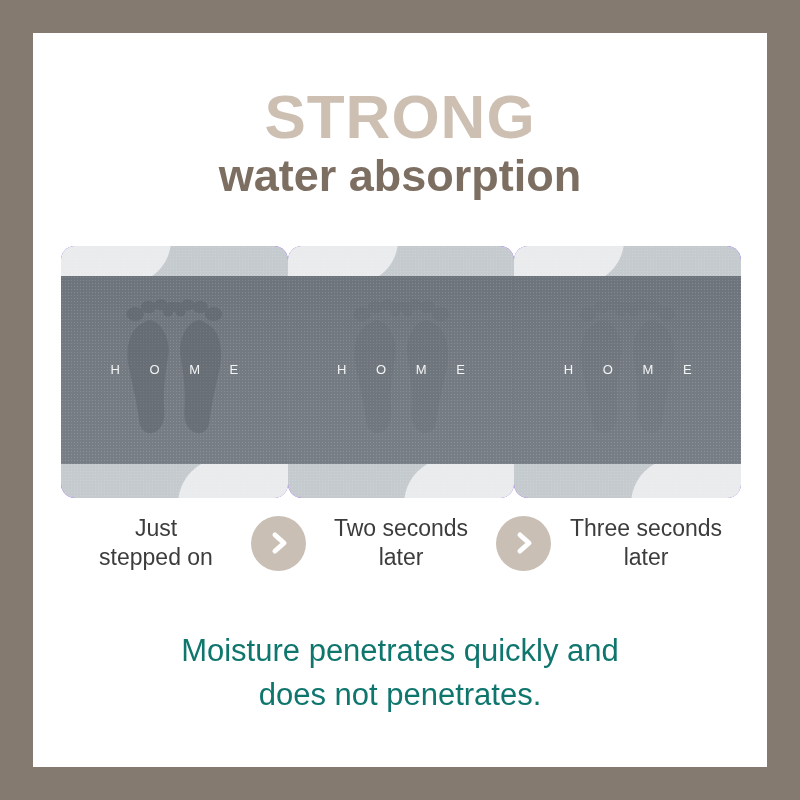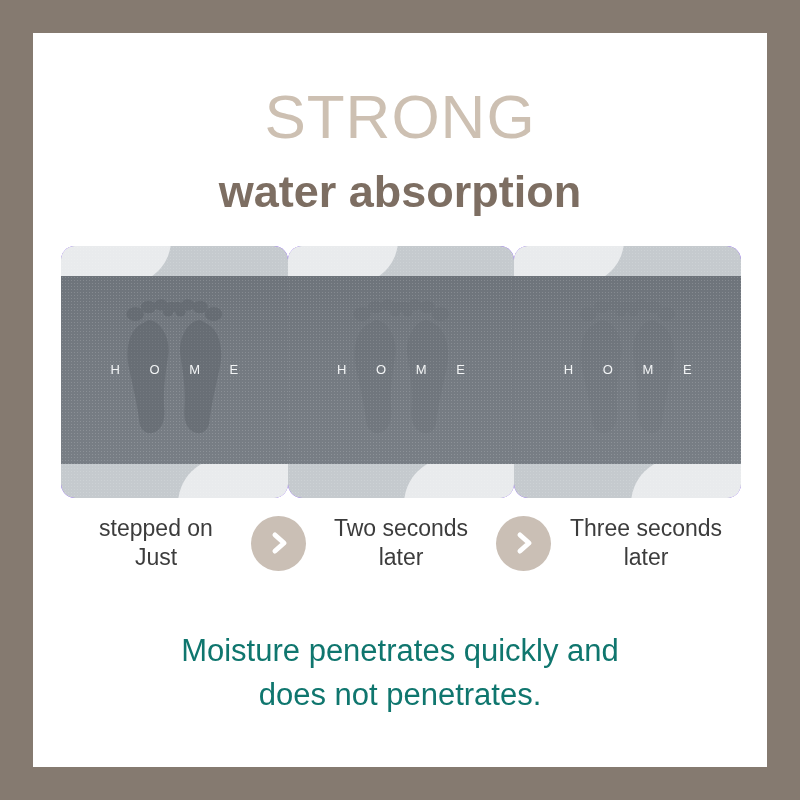--- a/index.html
+++ b/index.html
@@ -35,28 +35,28 @@
   #headline {
     position: absolute;
     left: 0;
     top: 52px;
     width: 734px;
     text-align: center;
   }
   #title-strong {
     display: block;
     font-size: 62px;
-    font-weight: normal;
+    font-weight: bold;
     line-height: 1.02;
     letter-spacing: 1px;
     color: #cdc0b2;
   }
   #title-sub {
     display: block;
-    margin-top: 20px;
+    margin-top: 4px;
     font-size: 45px;
     font-weight: bold;
     line-height: 1.05;
     color: #7d6e62;
   }
 
   
   #panels {
     position: absolute;
     left: 28px;
@@ -311,22 +311,22 @@
         <div class="band-bottom">
           <div class="corner"></div>
         </div>
       </div>
 
     </div>
 
     <div id="caption-row">
 
       <div class="caption">
+        <div>Just</div>
         <div>stepped on</div>
-        <div>Just</div>
       </div>
 
       <div class="arrow-slot">
         <div class="arrow-circle">
           <svg width="26" height="26" viewBox="0 0 26 26" aria-hidden="true">
             <polyline points="9,5 18,13 9,21" fill="none" stroke="#ffffff" stroke-width="5" stroke-linecap="round" stroke-linejoin="round"></polyline>
           </svg>
         </div>
       </div>
 

